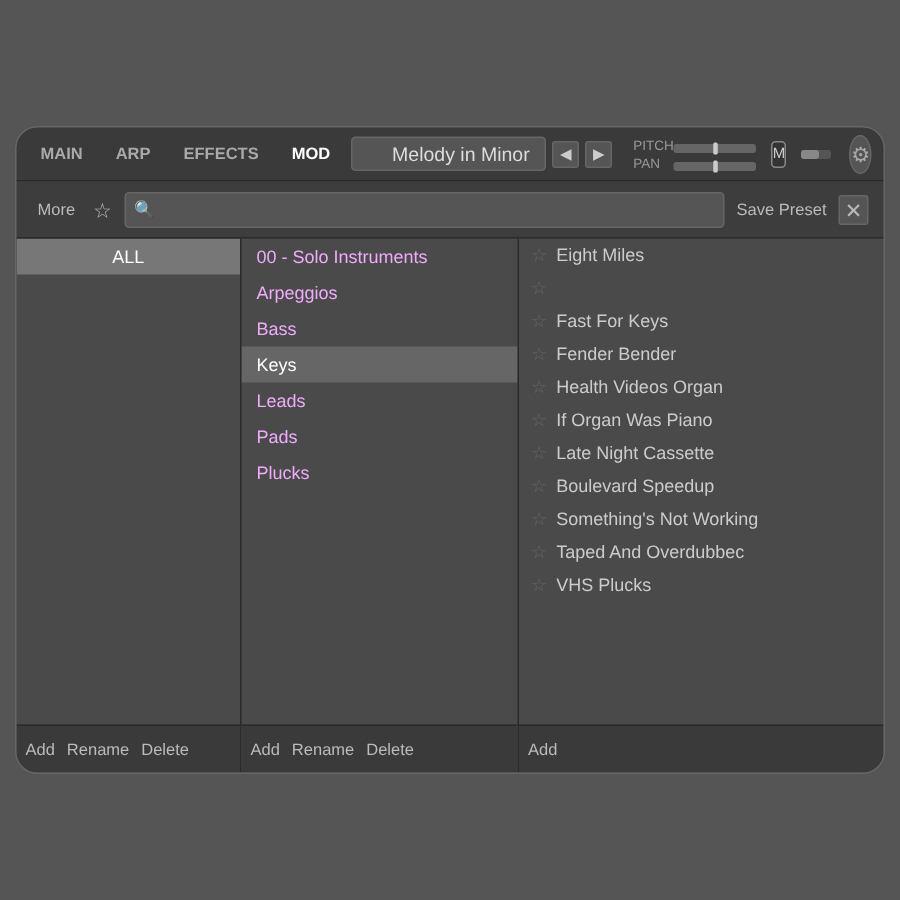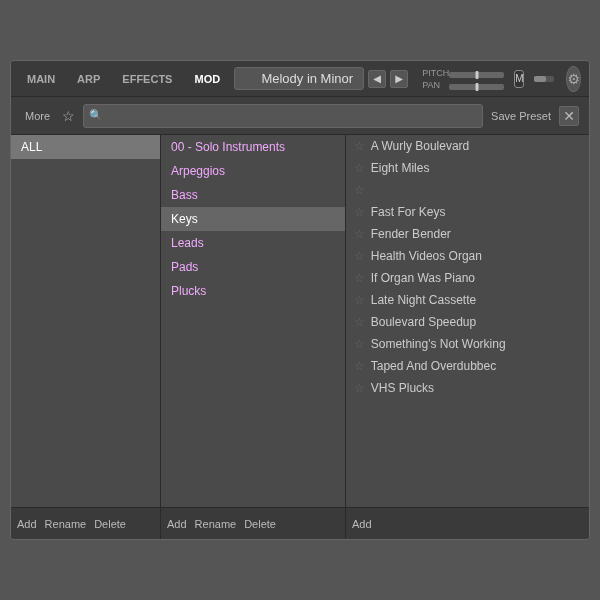--- a/index.html
+++ b/index.html
@@ -7,24 +7,24 @@
       width: 600px;
       height: 600px;
       background: #555;
       display: flex;
       align-items: center;
       justify-content: center;
       font-family: 'Arial', sans-serif;
     }
     .outer-frame {
       width: 580px;
-      height: 480px;
+      height: 432px;
       background: #4a4a4a;
       border: 1px solid #666;
-      border-radius: 4px;
+      border-radius: 15px;
       overflow: hidden;
       display: flex;
       flex-direction: column;
     }
     
     .top-nav {
       background: #3a3a3a;
       height: 36px;
       display: flex;
       align-items: center;
@@ -267,20 +267,21 @@
       overflow: hidden;
       text-overflow: ellipsis;
     }
     .list-item.selected {
       background: #666;
       color: #fff;
     }
     .list-item.all-selected {
       background: #777;
       color: #fff;
+      text-align: center;
     }
     .preset-item {
       padding: 4px 8px;
       color: #ccc;
       font-size: 12px;
       cursor: pointer;
       display: flex;
       align-items: center;
       gap: 6px;
       white-space: nowrap;
@@ -369,24 +370,20 @@
         <button class="col-footer-btn">Add</button>
         <button class="col-footer-btn">Rename</button>
         <button class="col-footer-btn">Delete</button>
       </div>
     </div>
 
     <div class="col col3">
       <div class="col-list">
         <div class="preset-item">
           <span class="preset-star">☆</span>
-          <span class="preset-name">A Wurly Boulevard</span>
-        </div>
-        <div class="preset-item">
-          <span class="preset-star">☆</span>
           <span class="preset-name">Eight Miles</span>
         </div>
         <div class="preset-item">
           <span class="preset-star">☆</span>
         </div>
         <div class="preset-item">
           <span class="preset-star">☆</span>
           <span class="preset-name">Fast For Keys</span>
         </div>
         <div class="preset-item">

